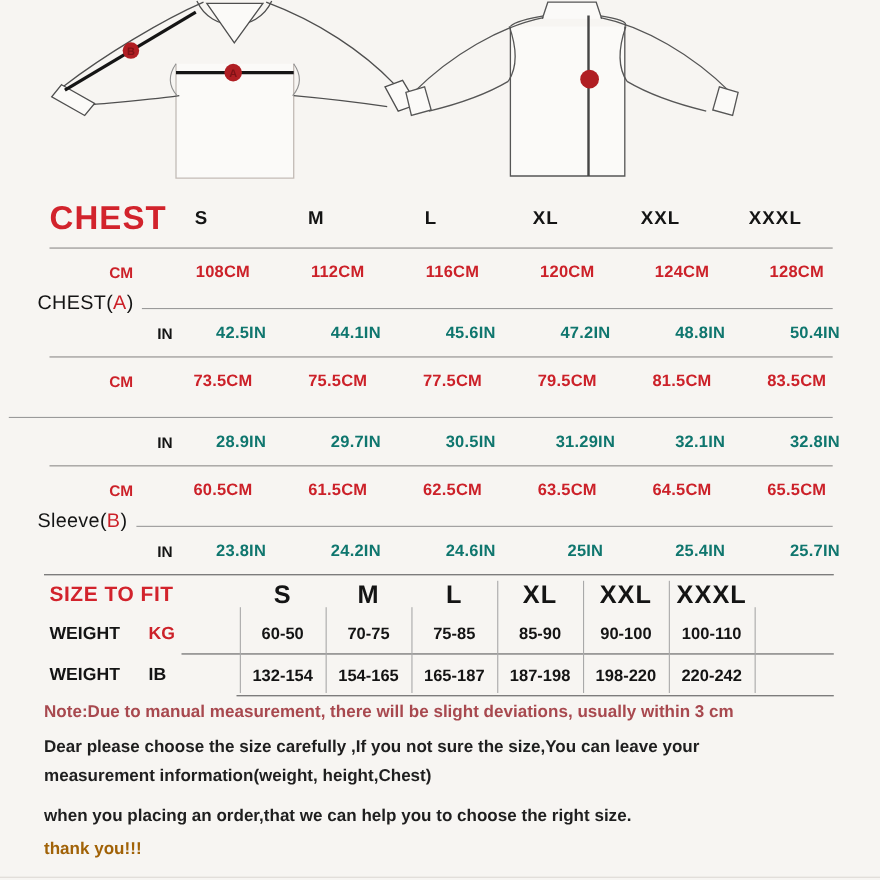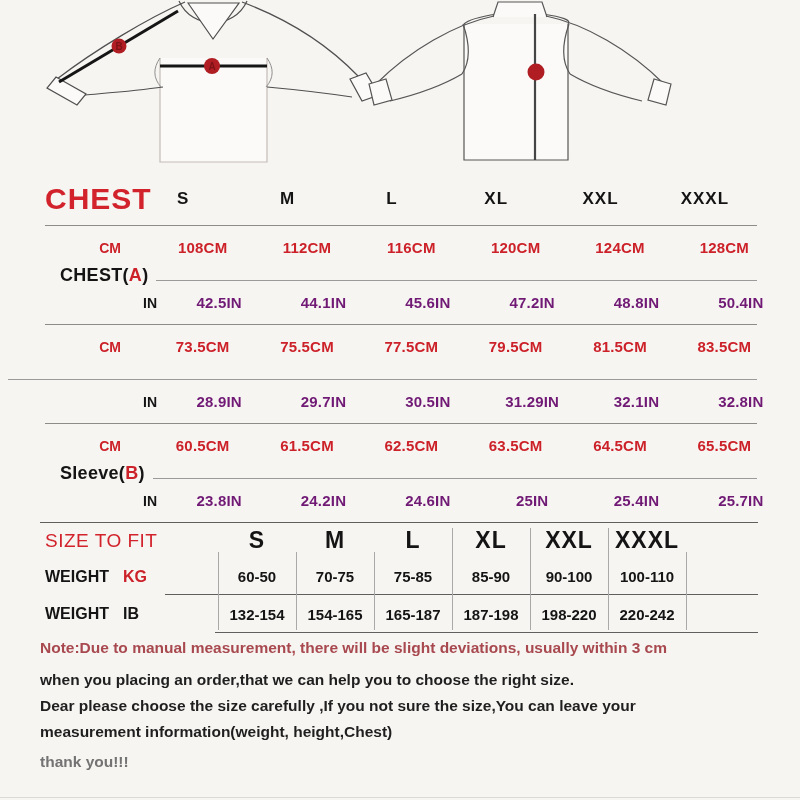--- a/index.html
+++ b/index.html
@@ -19,48 +19,48 @@
   .main { position:absolute; top:172px; left:0; width:800px; }
   .cols { display:grid; grid-template-columns:131px repeat(6,1fr); width:757px; }
   .size-header { align-items:center; height:53px; }
   .size-title { font-size:30px; font-weight:700; color:#d2232c; padding-left:45px; letter-spacing:1px; }
   .sz { text-align:center; font-weight:700; font-size:17px; letter-spacing:1px; color:#141414; }
   .hr { border-top:1.5px solid #8e8c8a; margin-left:45px; width:712px; height:0; }
 
   .cm-row { padding-top:13px; align-items:center;gap:39px; }
   .in-row { padding:8px 0 13px; align-items:center;margin-left:36px; }
   .unit { text-align:right; padding-right:10px; font-weight:700; font-size:14px; color:#141414; }
-  .val { text-align:center; font-weight:700; font-size:15px; letter-spacing:0.2px; color:#701a75; }
+  .val { text-align:center; font-weight:700; font-size:15px; letter-spacing:0.2px; color:#0f766e; }
   .accent { color:#cc2129; }
   .label-row { display:flex; align-items:flex-end; height:30px; }
-  .sec-label { padding-left:60px; font-size:18px; font-weight:700; letter-spacing:0.3px; white-space:pre; color:#141414; }
+  .sec-label { padding-left:34px; font-size:18px; font-weight:400; letter-spacing:0.3px; white-space:pre; color:#141414; }
   .u-line { flex:1; border-bottom:1.5px solid #9a9a9a; margin:0 43px 5px 8px; }
 
   
   .fit-table { position:relative; height:112px; }
   .fit-top { border-top:1.5px solid #5f5f5f; margin-left:40px; width:718px; height:0; }
   .fit-row { display:grid; grid-template-columns:178px repeat(6,78px); margin-left:40px; align-items:center; }
   .fit-head { height:35px; }
   .fit-kg { height:37px; }
   .fit-ib { height:38px; }
-  .fit-title { color:#d2232c; font-size:19px; font-weight:400; padding-left:5px; letter-spacing:0.5px; }
+  .fit-title { color:#d2232c; font-size:19px; font-weight:700; padding-left:5px; letter-spacing:0.5px; }
   .fit-sz { font-size:23px; font-weight:700; text-align:center; letter-spacing:1px; color:#141414; }
-  .fit-label { font-size:16px; font-weight:700; padding-left:5px; display:flex; gap:14px; align-items:flex-start; color:#141414; }
+  .fit-label { font-size:16px; font-weight:700; padding-left:5px; display:flex; gap:26px; align-items:flex-start; color:#141414; }
   .fit-val { font-size:15px; font-weight:700; text-align:center; color:#141414; }
   .mid-line { position:absolute; top:72px; left:165px; width:593px; border-top:1.5px solid #5f5f5f; }
   .bot-line { position:absolute; top:110px; left:215px; width:543px; border-top:1.5px solid #5f5f5f; }
   .vline { position:absolute; width:1px; background:#a9a9a9; top:30px; height:78px; }
   .vline.tall { top:6px; height:102px; }
 
   
   .notes { margin:4px 40px 0; }
   .note-red { color:#a8494f; font-size:15.5px; font-weight:700; margin:0 0 10px; line-height:19px; }
   .note-black { color:#1f1f1f; font-size:15.5px; font-weight:700; line-height:26px; margin:0; }
   .note3 { margin-top:10px; }
-  .thanks { margin-top:8px; color:#737373; font-weight:700; font-size:15.5px; }
+  .thanks { margin-top:8px; color:#a16207; font-weight:700; font-size:15.5px; }
   .bottom-rule { position:absolute; left:0; top:797px; width:800px; border-top:1px solid #ddd9d4; }
 </style>
 </head>
 <body>
 
 <div class="page">
 
   <div class="diagram">
     <svg width="800" height="172" viewBox="0 0 800 172">
 
@@ -245,21 +245,21 @@
       <div class="vline" style="left:296px"></div>
       <div class="vline" style="left:374px"></div>
       <div class="vline tall" style="left:452px"></div>
       <div class="vline tall" style="left:530px"></div>
       <div class="vline tall" style="left:608px"></div>
       <div class="vline" style="left:686px"></div>
     </div>
 
     <div class="notes">
       <p class="note-red">Note:Due to manual measurement, there will be slight deviations, usually within 3 cm</p>
-      <p class="note-black note3">when you placing an order,that we can help you to choose the right size.</p>
       <p class="note-black"><span>Dear please choose the size carefully ,If you not sure the size,You can leave your</span><br>
       <span>measurement information(weight, height,Chest)</span></p>
+      <p class="note-black note3">when you placing an order,that we can help you to choose the right size.</p>
       <p class="thanks">thank you!!!</p>
     </div>
   </div>
 
   <div class="bottom-rule"></div>
 </div>
 
 </body></html>

